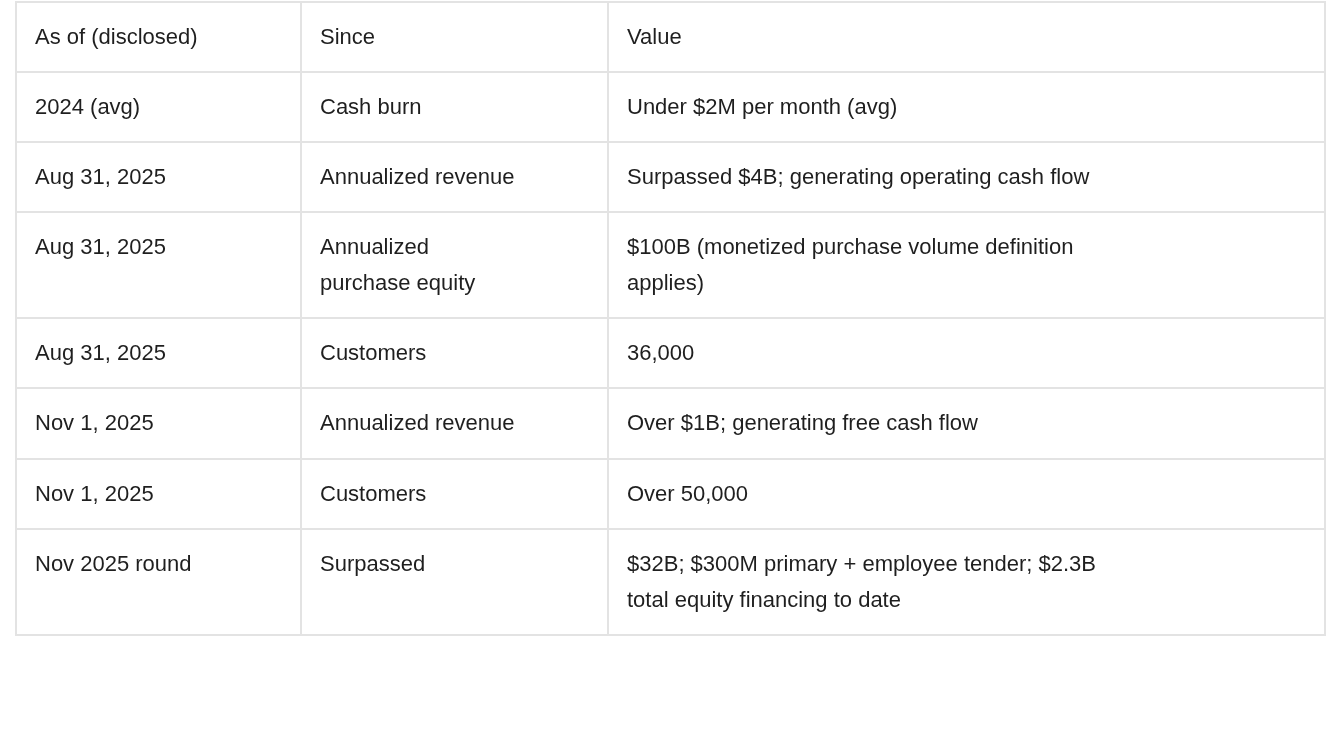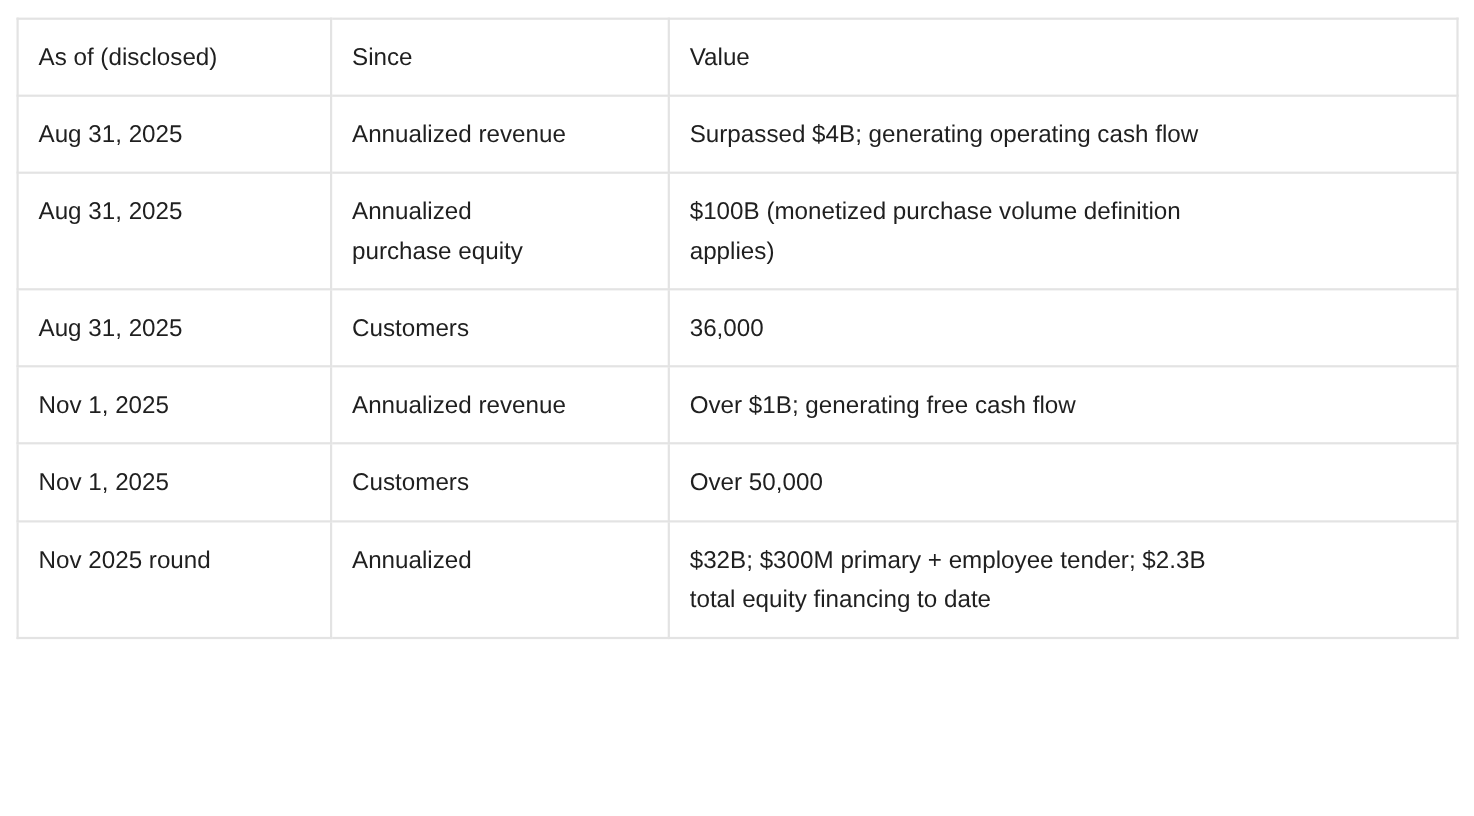--- a/index.html
+++ b/index.html
@@ -5,21 +5,21 @@
   html, body {
     margin: 0;
     padding: 0;
     background: #ffffff;
     font-family: "Liberation Sans", "DejaVu Sans", sans-serif;
   }
   .page {
     width: 1340px;
     height: 742px;
     box-sizing: border-box;
-    padding: 16px 16px 15px 15px;
+    padding: 1px 16px 15px 15px;
     background: #ffffff;
   }
   table.metrics {
     border-collapse: collapse;
     table-layout: fixed;
     width: 1309px;
     background: #ffffff;
     color: #1f1f1f;
     font-size: 22px;
     line-height: 1.64;
@@ -57,20 +57,25 @@
     </colgroup>
     <thead>
       <tr>
         <th><span>As of (disclosed)</span></th>
         <th><span>Since</span></th>
         <th><span>Value</span></th>
       </tr>
     </thead>
     <tbody>
       <tr>
+        <td><span>2024 (avg)</span></td>
+        <td><span>Cash burn</span></td>
+        <td><span>Under $2M per month (avg)</span></td>
+      </tr>
+      <tr>
         <td><span>Aug 31, 2025</span></td>
         <td><span>Annualized revenue</span></td>
         <td><span>Surpassed $4B; generating operating cash flow</span></td>
       </tr>
       <tr>
         <td><span>Aug 31, 2025</span></td>
         <td><span class="wrap-190">Annualized purchase equity</span></td>
         <td><span class="wrap-500">$100B (monetized purchase volume definition applies)</span></td>
       </tr>
       <tr>
@@ -83,18 +88,18 @@
         <td><span>Annualized revenue</span></td>
         <td><span>Over $1B; generating free cash flow</span></td>
       </tr>
       <tr>
         <td><span>Nov 1, 2025</span></td>
         <td><span>Customers</span></td>
         <td><span>Over 50,000</span></td>
       </tr>
       <tr>
         <td><span>Nov 2025 round</span></td>
-        <td><span>Annualized</span></td>
+        <td><span>Surpassed</span></td>
         <td><span class="wrap-505">$32B; $300M primary + employee tender; $2.3B total equity financing to date</span></td>
       </tr>
     </tbody>
   </table>
 </div>
 
 </body></html>

